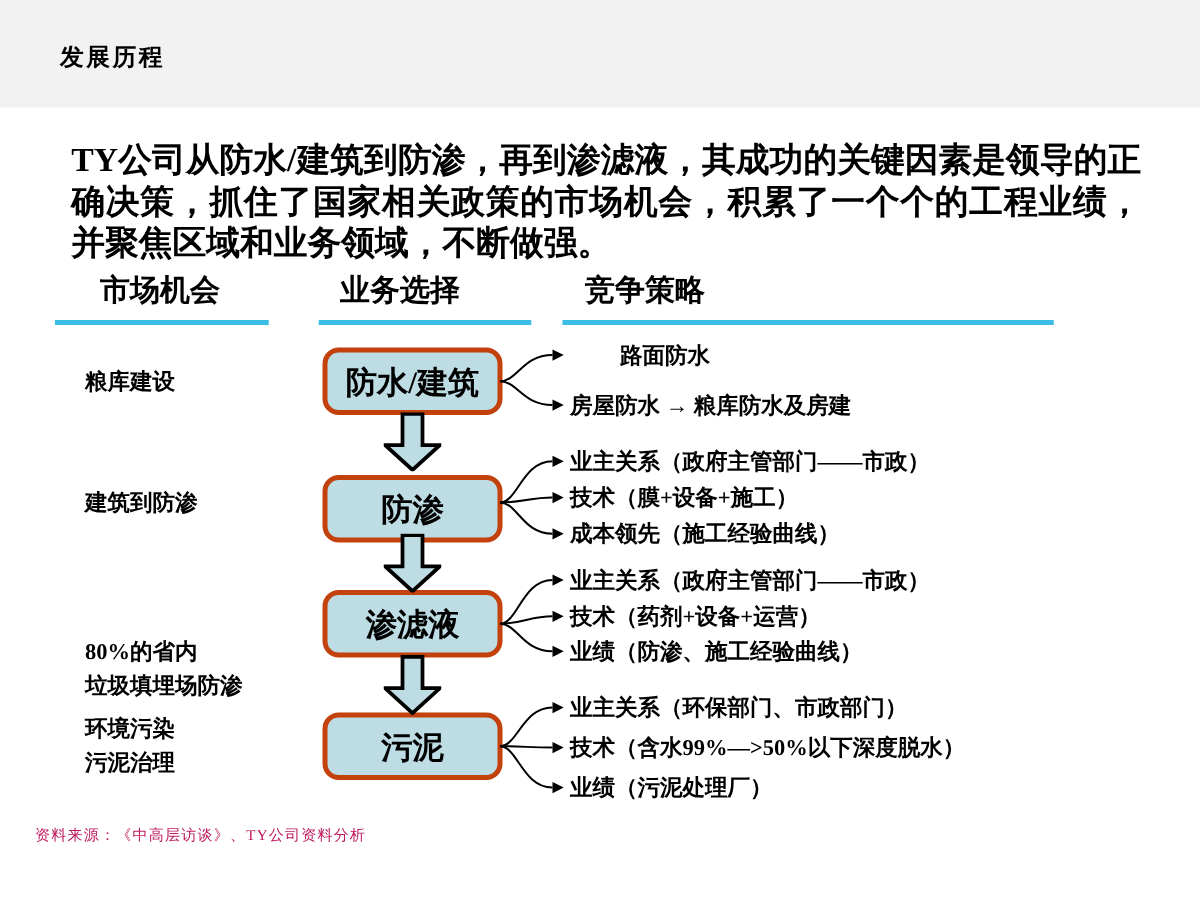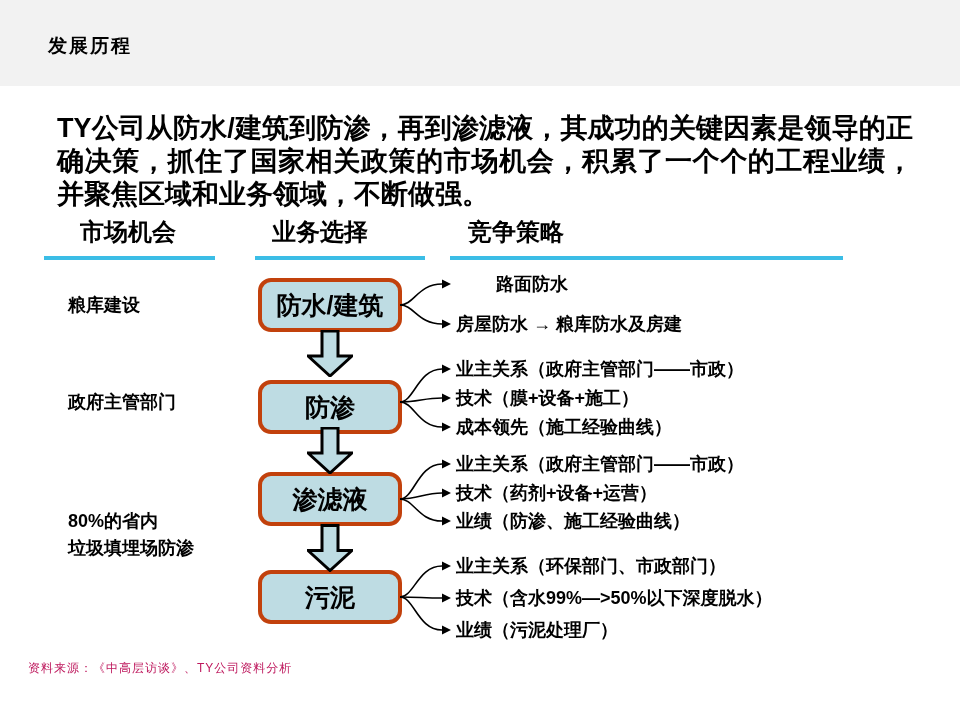--- a/index.html
+++ b/index.html
@@ -1,18 +1,18 @@
 <!DOCTYPE html>
 <html><head>
 <meta charset="utf-8">
 <style>
   html,body{margin:0;padding:0;background:#fff;}
   .slide{
     position:relative;width:960px;height:720px;background:#ffffff;overflow:hidden;
-    font-family:Liberation Sans, sans-serif;color:#000;
+    font-family:Liberation Serif, serif;color:#000;
   }
   .top-band{position:absolute;left:0;top:0;width:960px;height:86px;background:#f2f2f2;}
   .page-title{position:absolute;left:48px;top:33px;font-size:19px;font-weight:bold;letter-spacing:2px;}
   .intro{
     position:absolute;left:57px;top:112px;width:856px;
     font-size:27px;font-weight:bold;line-height:33px;text-align:justify;
   }
   .col-header{position:absolute;font-size:24px;font-weight:bold;white-space:nowrap;}
   .underline{position:absolute;height:4px;background:#3bbde6;top:256px;}
   .flow-box{
@@ -46,23 +46,25 @@
   <div class="intro">TY公司从防水/建筑到防渗，再到渗滤液，其成功的关键因素是领导的正确决策，抓住了国家相关政策的市场机会，积累了一个个的工程业绩，并聚焦区域和业务领域，不断做强。</div>
 
   <div class="col-header" style="left:80px;top:216px;">市场机会</div>
   <div class="col-header" style="left:272px;top:216px;">业务选择</div>
   <div class="col-header" style="left:468px;top:216px;">竞争策略</div>
   <div class="underline" style="left:44px;width:171px;"></div>
   <div class="underline" style="left:255px;width:170px;"></div>
   <div class="underline" style="left:450px;width:393px;"></div>
 
   <div class="market-label" style="top:292px;">粮库建设</div>
-  <div class="market-label" style="top:389px;">政府主管部门</div>
+  <div class="market-label" style="top:389px;">建筑到防渗</div>
   <div class="market-label" style="top:472px;margin-top:36px;">80%的省内
 垃圾填埋场防渗</div>
+  <div class="market-label" style="top:570px;">环境污染
+污泥治理</div>
 
   <div class="flow-box" style="top:278px;">防水/建筑</div>
   <div class="flow-box" style="top:380px;">防渗</div>
   <div class="flow-box" style="top:472px;">渗滤液</div>
   <div class="flow-box" style="top:570px;">污泥</div>
 
   <svg class="down-arrow-svg" style="left:307px;top:330px;" width="46" height="47" viewBox="0 0 46 47">
     <polygon points="15,1 31,1 31,26 45,26 23,46 1,26 15,26"></polygon>
   </svg>
   <svg class="down-arrow-svg" style="left:307px;top:427px;" width="46" height="47" viewBox="0 0 46 47">

